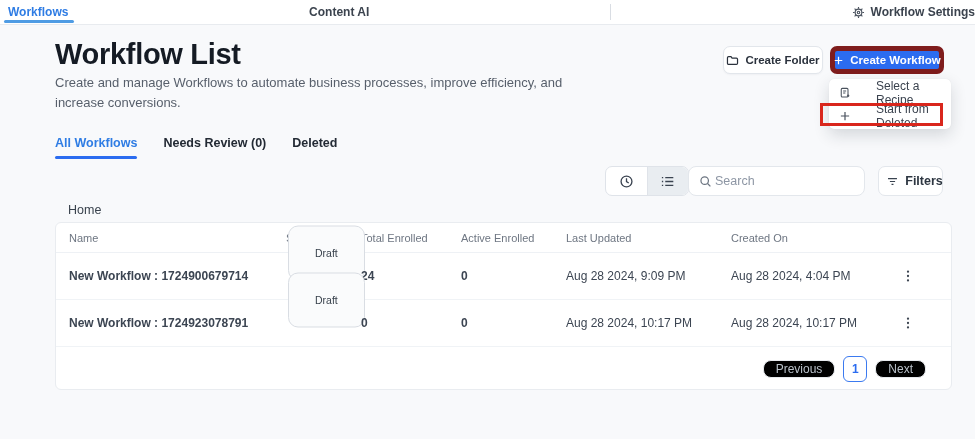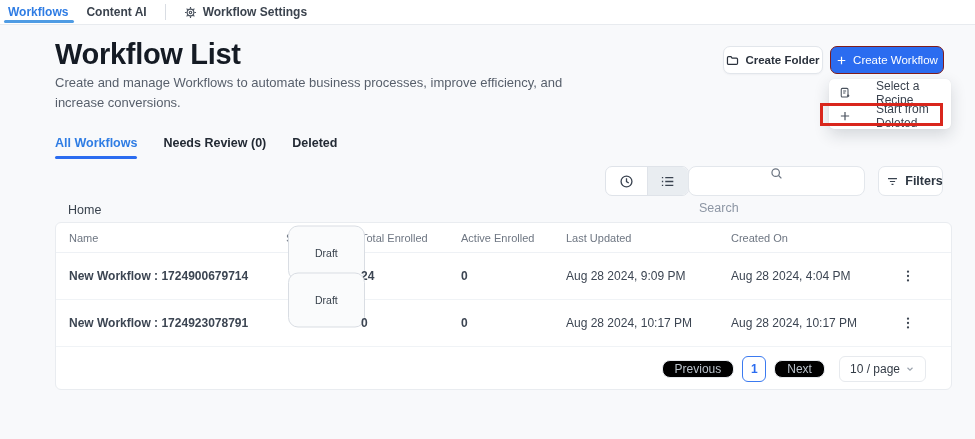--- a/index.html
+++ b/index.html
@@ -11,21 +11,21 @@
     overflow: hidden;
     color: #232a34;
   }
   svg { display: block; }
 
   
   .topbar {
     position: absolute; top: 0; left: 0; right: 0; height: 25px;
     background: #fff; border-bottom: 1px solid #e8ebef;
     display: flex; align-items: center; padding-left: 8px; gap: 18px;
-    font-size: 12px; font-weight: 600;
+    font-size: 12px; font-weight: 600; justify-content: space-between;
   }
   .nav-item { color: #3b434e; cursor: pointer; position: relative; line-height: 25px; height: 25px; }
   .nav-item.active { color: #2e7ce4; }
   .nav-item.active::after {
     content: ""; position: absolute; left: -4px; right: -6px; bottom: 2px;
     height: 2.5px; background: #4f9ce4; border-radius: 2px;
   }
   .nav-divider { width: 1px; height: 16px; background: #d9dde3; }
   .nav-settings { display: flex; align-items: center; gap: 6px; color: #3b434e; cursor: pointer; }
   .nav-settings .gear { color: #4a525e; }
@@ -43,21 +43,21 @@
     display: inline-flex; align-items: center; justify-content: center; gap: 6px;
     border-radius: 7px; cursor: pointer; white-space: nowrap;
   }
   .btn-folder {
     position: absolute; left: 723px; top: 46px; width: 100px; height: 28px;
     background: #fff; border: 1px solid #e2e6eb; font-size: 11.5px; font-weight: 600;
     color: #2b323d; box-shadow: 0 1px 2px rgba(16,24,40,.04);
   }
   .btn-create {
     position: absolute; left: 830px; top: 46px; width: 114px; height: 28px;
-    background: #2b6cf0; border: 1px solid #7f1d1d; font-size: 11.5px; font-weight: 400; color: #fff;
+    background: #2b6cf0; border: 5px solid #7f1d1d; font-size: 11.5px; font-weight: 700; color: #fff;
   }
 
   
   .create-menu {
     position: absolute; left: 829px; top: 79px; width: 122px;
     background: #fff; border-radius: 5px; padding: 2px 0;
     box-shadow: 0 6px 16px rgba(25,35,50,.16), 0 0 1px rgba(0,0,0,.1);
     z-index: 5;
   }
   .menu-item {
@@ -83,21 +83,21 @@
   .view-toggle {
     position: absolute; left: 605px; top: 166px; width: 84px; height: 30px;
     display: flex; border: 1px solid #dfe3e9; border-radius: 7px; overflow: hidden; background: #fff;
   }
   .toggle-btn { flex: 1; display: flex; align-items: center; justify-content: center; color: #3a4350; cursor: pointer; }
   .toggle-btn:first-child { border-right: 1px solid #dfe3e9; }
   .toggle-btn.active { background: #e9edf1; }
   .search-box {
     position: absolute; left: 688px; top: 166px; width: 177px; height: 30px;
     background: #fff; border: 1px solid #e3e7ec; border-radius: 8px;
-    display: flex; align-items: center; gap: 21px; padding: 0 10px; flex-direction: column;
+    display: flex; align-items: center; gap: 3px; padding: 0 10px;
   }
   .search-box svg { color: #6b7480; flex: none; }
   .search-box input {
     border: none; outline: none; background: transparent; width: 100%;
     font-family: "Liberation Sans", sans-serif; font-size: 12.5px; color: #333b46;
   }
   .search-box input::placeholder { color: #8d96a4; }
   .btn-filters {
     position: absolute; left: 878px; top: 166px; width: 65px; height: 30px;
     background: #fff; border: 1px solid #e3e7ec; font-size: 12.5px; font-weight: 600; color: #2d3641; padding-left: 8px;
@@ -317,23 +317,15 @@
             <circle cx="8" cy="13" r="1.3"></circle>
         </svg>
       </span>
     </span>
   </div>
 
   <div class="tfoot">
     <div class="pg-btn">Previous</div>
     <div class="pg-page">1</div>
     <div class="pg-btn">Next</div>
-    <div class="pg-size">
-      <span>10 / page</span>
-      <span>
-        <svg width="10" height="10" viewBox="0 0 16 16" fill="none" stroke="currentColor" stroke-width="1.8">
-          <path d="M4 6l4 4 4-4"></path>
-        </svg>
-      </span>
-    </div>
   </div>
 
 </div>
 
 </body></html>

